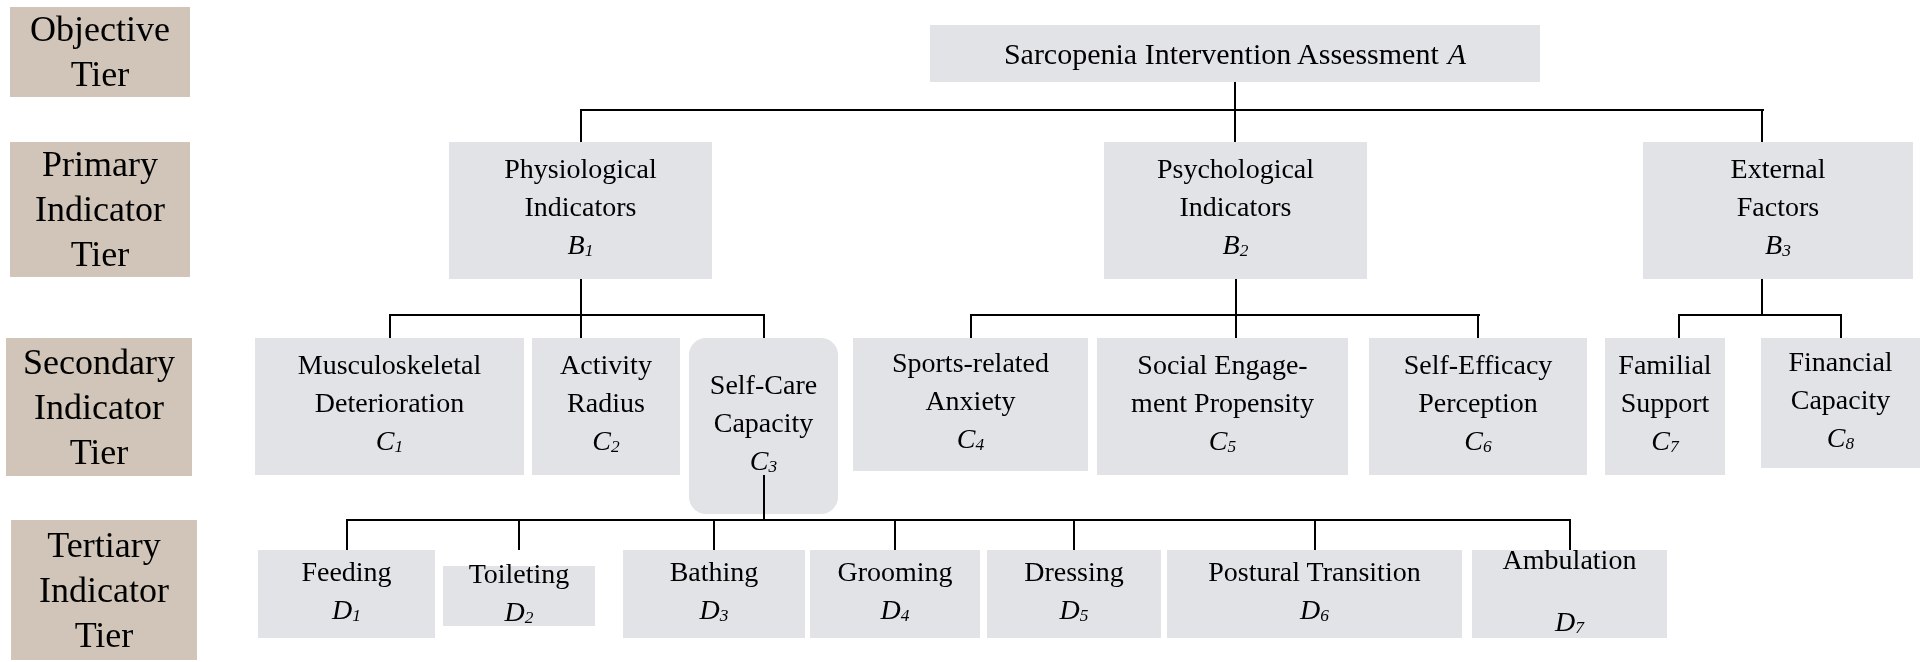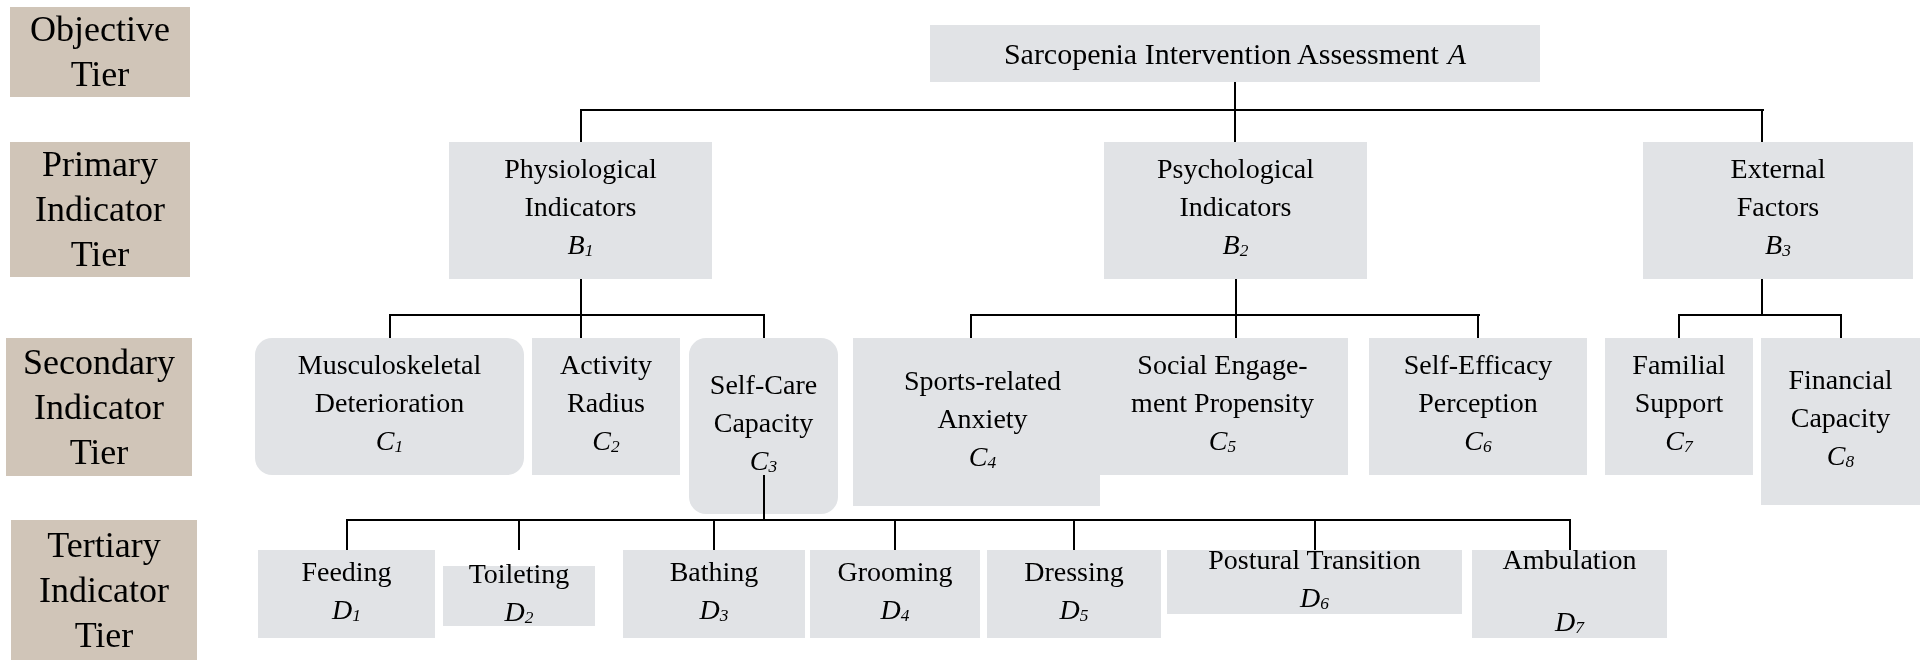--- a/index.html
+++ b/index.html
@@ -70,56 +70,56 @@
     <div class="box node" style="left: 1104px; top: 142px; width: 263px; height: 137px;">
       <div><span>Psychological</span></div>
       <div><span>Indicators</span></div>
       <div><span class="sym"><span>B</span><span class="sub">2</span></span></div>
     </div>
     <div class="box node" style="left: 1627px; top: 142px; width: 270px; height: 137px; margin-left: 16px;">
       <div><span>External</span></div>
       <div><span>Factors</span></div>
       <div><span class="sym"><span>B</span><span class="sub">3</span></span></div>
     </div>
-    <div class="box node" style="left: 255px; top: 338px; width: 269px; height: 137px; border-radius: 17px;">
+    <div class="box node" style="left: 255px; top: 338px; width: 269px; height: 137px;">
       <div><span>Musculoskeletal</span></div>
       <div><span>Deterioration</span></div>
       <div><span class="sym"><span>C</span><span class="sub">1</span></span></div>
     </div>
     <div class="box node" style="left: 532px; top: 338px; width: 148px; height: 137px;">
       <div><span>Activity</span></div>
       <div><span>Radius</span></div>
       <div><span class="sym"><span>C</span><span class="sub">2</span></span></div>
     </div>
     <div class="box node" style="left: 689px; top: 338px; width: 149px; height: 176px; border-radius: 17px;">
       <div><span>Self-Care</span></div>
       <div><span>Capacity</span></div>
       <div><span class="sym"><span>C</span><span class="sub">3</span></span></div>
     </div>
-    <div class="box node" style="left: 853px; top: 338px; width: 235px; height: 168px; padding-left: 12px;">
+    <div class="box node" style="left: 853px; top: 338px; width: 235px; height: 133px;">
       <div><span>Sports-related</span></div>
       <div><span>Anxiety</span></div>
       <div><span class="sym"><span>C</span><span class="sub">4</span></span></div>
     </div>
     <div class="box node" style="left: 1097px; top: 338px; width: 251px; height: 137px;">
       <div><span>Social Engage-</span></div>
       <div><span>ment Propensity</span></div>
       <div><span class="sym"><span>C</span><span class="sub">5</span></span></div>
     </div>
     <div class="box node" style="left: 1369px; top: 338px; width: 218px; height: 137px;">
       <div><span>Self-Efficacy</span></div>
       <div><span>Perception</span></div>
       <div><span class="sym"><span>C</span><span class="sub">6</span></span></div>
     </div>
-    <div class="box node" style="left: 1605px; top: 338px; width: 148px; height: 137px;">
+    <div class="box node" style="left: 1605px; top: 338px; width: 120px; height: 137px;">
       <div><span>Familial</span></div>
       <div><span>Support</span></div>
       <div><span class="sym"><span>C</span><span class="sub">7</span></span></div>
     </div>
-    <div class="box node" style="left: 1761px; top: 338px; width: 159px; height: 167px;">
+    <div class="box node" style="left: 1761px; top: 338px; width: 159px; height: 130px;">
       <div><span>Financial</span></div>
       <div><span>Capacity</span></div>
       <div><span class="sym"><span>C</span><span class="sub">8</span></span></div>
     </div>
     <div class="box node" style="left: 258px; top: 550px; width: 177px; height: 88px;">
       <div><span>Feeding</span></div>
       <div><span class="sym"><span>D</span><span class="sub">1</span></span></div>
     </div>
     <div class="box node" style="left: 443px; top: 550px; width: 152px; height: 60px; margin-top: 16px;">
       <div><span>Toileting</span></div>
@@ -130,21 +130,21 @@
       <div><span class="sym"><span>D</span><span class="sub">3</span></span></div>
     </div>
     <div class="box node" style="left: 810px; top: 550px; width: 170px; height: 88px;">
       <div><span>Grooming</span></div>
       <div><span class="sym"><span>D</span><span class="sub">4</span></span></div>
     </div>
     <div class="box node" style="left: 987px; top: 550px; width: 174px; height: 88px;">
       <div><span>Dressing</span></div>
       <div><span class="sym"><span>D</span><span class="sub">5</span></span></div>
     </div>
-    <div class="box node" style="left: 1167px; top: 550px; width: 295px; height: 64px;">
+    <div class="box node" style="left: 1167px; top: 550px; width: 295px; height: 88px;">
       <div><span>Postural Transition</span></div>
       <div><span class="sym"><span>D</span><span class="sub">6</span></span></div>
     </div>
     <div class="box node" style="left: 1472px; top: 550px; width: 195px; height: 88px; gap: 24px;">
       <div><span>Ambulation</span></div>
       <div><span class="sym"><span>D</span><span class="sub">7</span></span></div>
     </div>
     <div class="cline" style="left: 1234px; top: 82px; width: 2px; height: 29px;"></div>
     <div class="cline" style="left: 580px; top: 109px; width: 1184px; height: 2px;"></div>
     <div class="cline" style="left: 580px; top: 110px; width: 2px; height: 32px;"></div>

